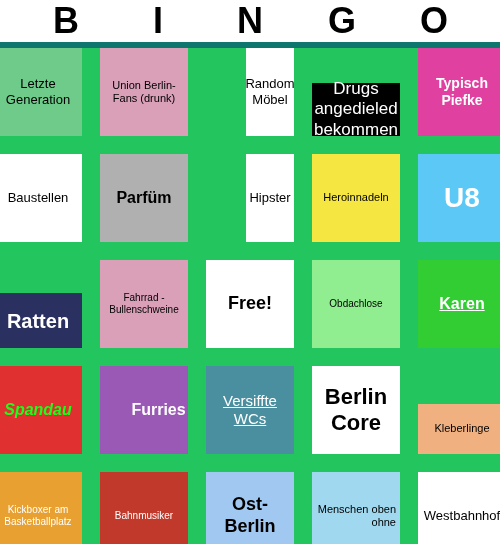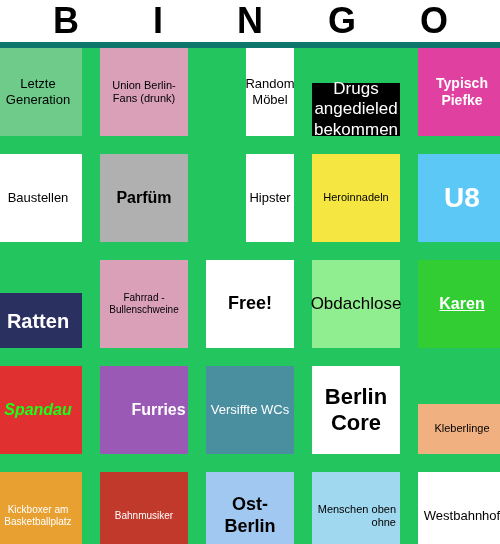--- a/index.html
+++ b/index.html
@@ -51,24 +51,24 @@
     .cell.white { background: #fff; color: #000; margin-left: 40px; }
     .cell.black { background: #000; color: #fff; font-size: 17px; margin-top: 35px; }
     .cell.magenta { background: #e040a0; color: #fff; font-size: 14px; font-weight: bold; }
     .cell.white-border { background: #fff; color: #000; }
     .cell.gray { background: #b0b0b0; color: #000; font-size: 16px; font-weight: bold; }
     .cell.yellow { background: #f5e642; color: #000; font-size: 11px; }
     .cell.sky-blue { background: #5bc8f5; color: #fff; font-size: 28px; font-weight: bold; }
     .cell.dark-blue { background: #2a3060; color: #fff; font-size: 20px; font-weight: bold; margin-top: 33px; }
     .cell.light-pink { background: #d9a0b8; color: #000; font-size: 10px; }
     .cell.free { background: #fff; color: #000; font-size: 18px; font-weight: bold; }
-    .cell.light-green { background: #90ee90; color: #000; font-size: 17px; }
+    .cell.light-green { background: #90ee90; color: #000; font-size: 10px; }
     .cell.bright-green { background: #32cd32; color: #fff; font-size: 16px; font-weight: bold; text-decoration: underline; }
     .cell.purple { background: #9b59b6; color: #fff; font-size: 16px; font-weight: bold; padding-left: 33px; }
-    .cell.teal { background: #4a8fa0; color: #fff; font-size: 13px; }
+    .cell.teal { background: #4a8fa0; color: #fff; font-size: 15px; text-decoration: underline; }
     .cell.light-salmon { background: #f0b080; color: #000; font-size: 11px; margin-top: 38px; }
     .cell.orange { background: #e8a030; color: #fff; font-size: 10px; }
     .cell.dark-red { background: #c0392b; color: #fff; font-size: 10px; }
     .cell.white-sm { background: #fff; color: #000; font-size: 13px; }
     .cell.blue-ost { background: #a0c8f0; color: #000; font-size: 18px; font-weight: bold; }
     .cell.light-blue-txt { background: #a0d8ef; color: #000; font-size: 11px; text-align: right; }
     .cell.spandau { background: #e03030; color: #1aff1a; font-size: 16px; font-weight: bold; font-style: italic; }
     .cell.berlin-core { background: #fff; color: #000; font-size: 22px; font-weight: bold; }
   </style>
 </head>

